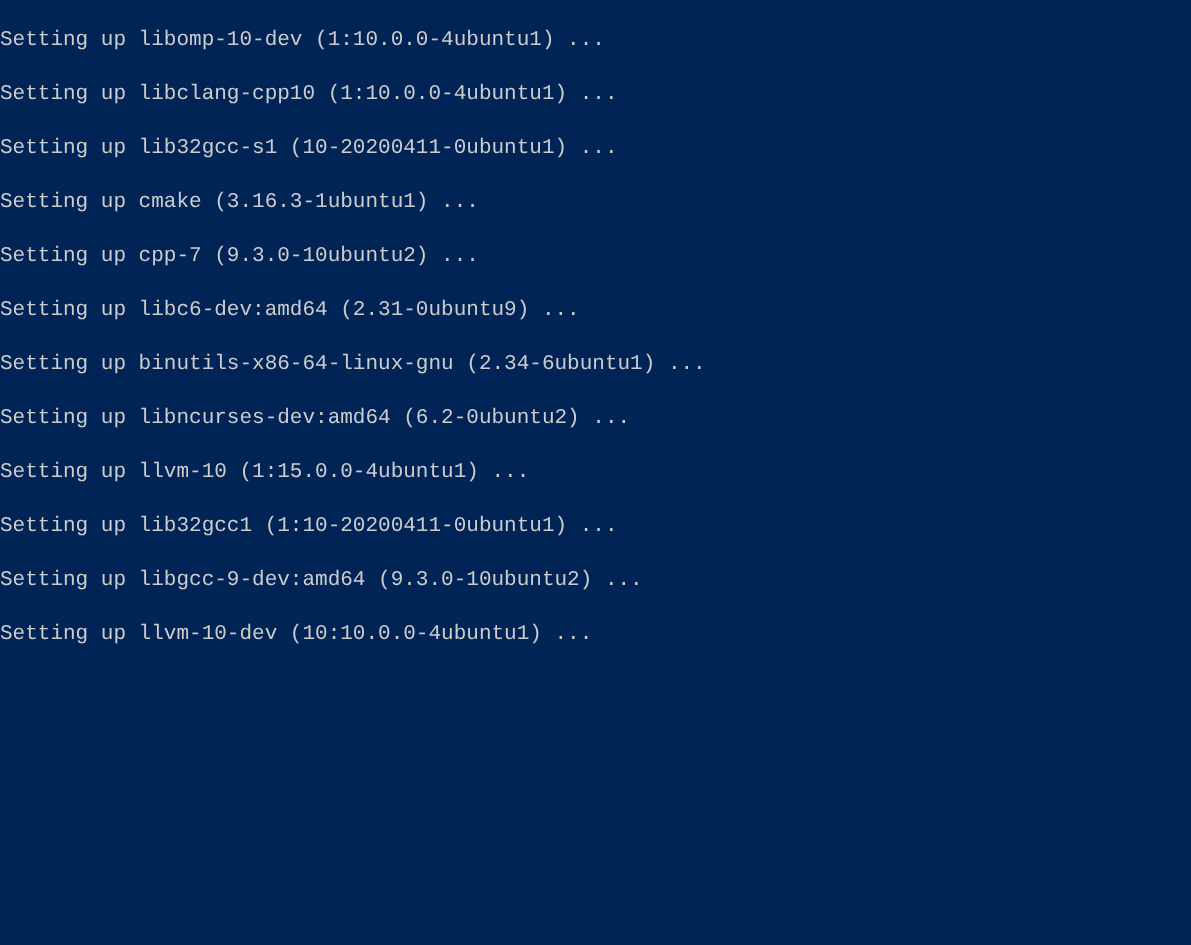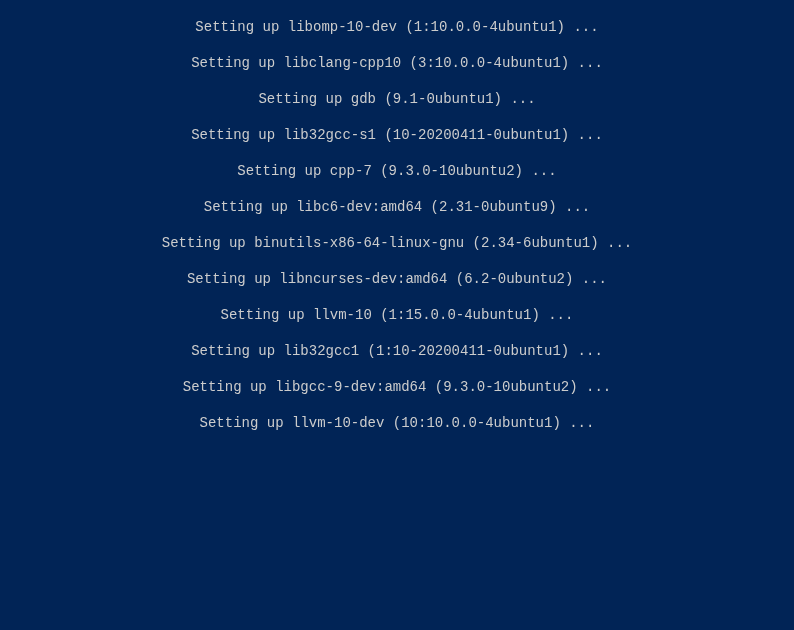--- a/index.html
+++ b/index.html
@@ -17,31 +17,30 @@
       height: 630px;
       overflow: hidden;
       padding: 0;
     }
     .terminal {
       white-space: pre;
       padding: 0;
     }
     .line {
       display: block;
-      text-align: center;
     }
   </style>
 </head>
 <body>
 
 <div class="terminal">
 <span class="line">Setting up libomp-10-dev (1:10.0.0-4ubuntu1) ...</span>
-<span class="line">Setting up libclang-cpp10 (3:10.0.0-4ubuntu1) ...</span>
-<span class="line">Setting up gdb (9.1-0ubuntu1) ...</span>
+<span class="line">Setting up libclang-cpp10 (1:10.0.0-4ubuntu1) ...</span>
 <span class="line">Setting up lib32gcc-s1 (10-20200411-0ubuntu1) ...</span>
+<span class="line">Setting up cmake (3.16.3-1ubuntu1) ...</span>
 <span class="line">Setting up cpp-7 (9.3.0-10ubuntu2) ...</span>
 <span class="line">Setting up libc6-dev:amd64 (2.31-0ubuntu9) ...</span>
 <span class="line">Setting up binutils-x86-64-linux-gnu (2.34-6ubuntu1) ...</span>
 <span class="line">Setting up libncurses-dev:amd64 (6.2-0ubuntu2) ...</span>
 <span class="line">Setting up llvm-10 (1:15.0.0-4ubuntu1) ...</span>
 <span class="line">Setting up lib32gcc1 (1:10-20200411-0ubuntu1) ...</span>
 <span class="line">Setting up libgcc-9-dev:amd64 (9.3.0-10ubuntu2) ...</span>
 <span class="line">Setting up llvm-10-dev (10:10.0.0-4ubuntu1) ...</span>
 
 

